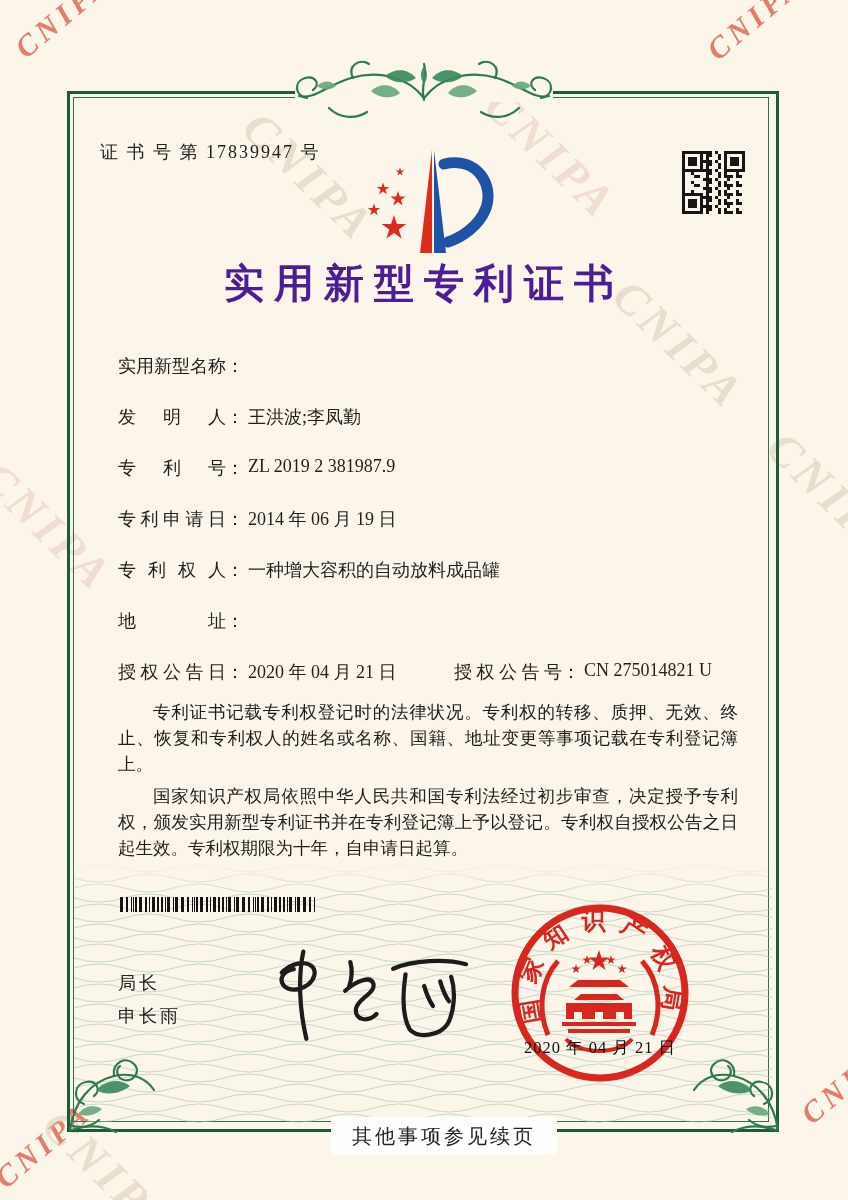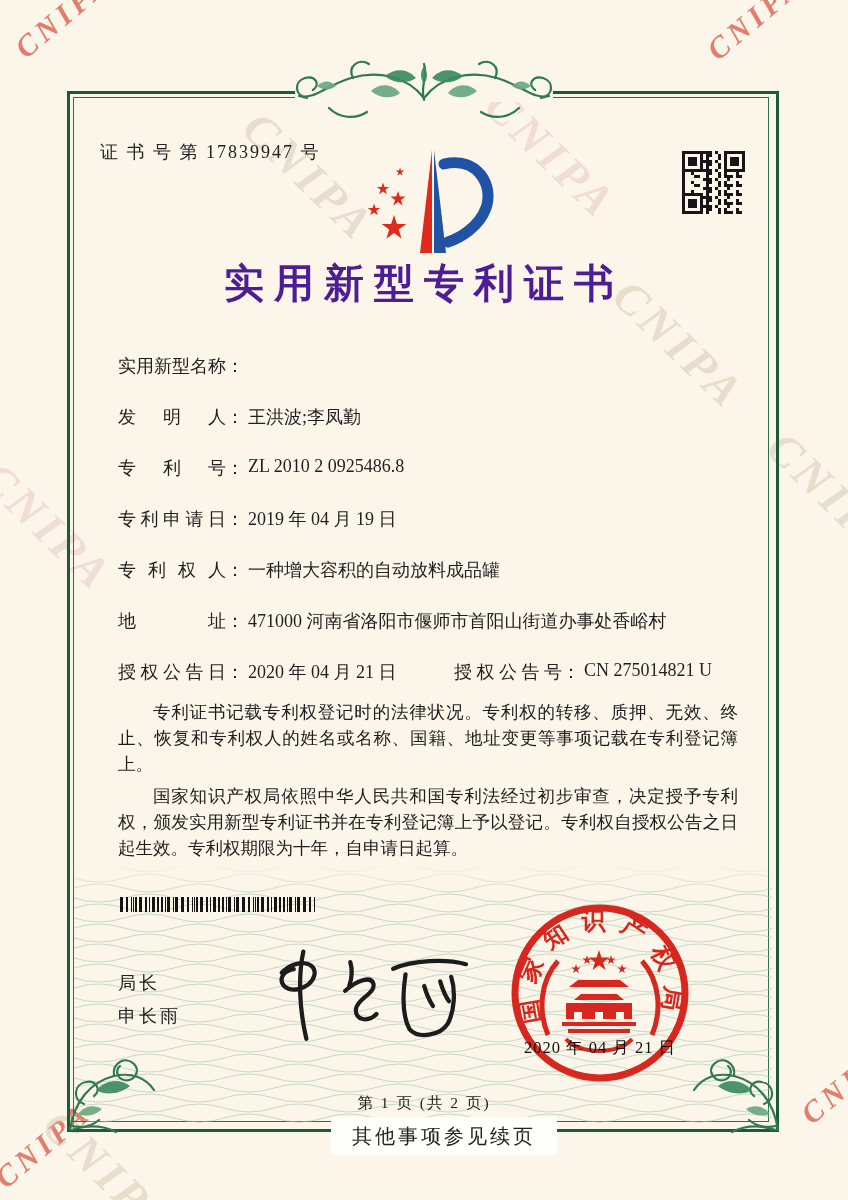--- a/index.html
+++ b/index.html
@@ -395,50 +395,49 @@
         <span class="colon">：</span>
       <span class="f-value">王洪波;李凤勤</span>
     </div>
     <div class="frow">
       <span class="f-label">
           <b>专</b>
           <b>利</b>
           <b>号</b>
         </span>
         <span class="colon">：</span>
-      <span class="f-value">ZL 2010 2 0925486.8</span>
+      <span class="f-value">ZL 2019 2 381987.9</span>
     </div>
     <div class="frow">
       <span class="f-label">
           <b>专</b>
           <b>利</b>
           <b>申</b>
           <b>请</b>
           <b>日</b>
         </span>
         <span class="colon">：</span>
-      <span class="f-value">2019 年 04 月 19 日</span>
+      <span class="f-value">2014 年 06 月 19 日</span>
     </div>
     <div class="frow">
       <span class="f-label">
           <b>专</b>
           <b>利</b>
           <b>权</b>
           <b>人</b>
         </span>
         <span class="colon">：</span>
       <span class="f-value">一种增大容积的自动放料成品罐</span>
     </div>
     <div class="frow">
       <span class="f-label">
           <b>地</b>
           <b>址</b>
         </span>
         <span class="colon">：</span>
-      <span class="f-value">471000 河南省洛阳市偃师市首阳山街道办事处香峪村</span>
     </div>
     <div class="frow">
       <span class="f-label">
           <b>授</b>
           <b>权</b>
           <b>公</b>
           <b>告</b>
           <b>日</b>
         </span>
         <span class="colon">：</span>
@@ -525,18 +524,17 @@
       <rect x="108" y="111" width="8" height="7" fill="#fbf5ea"></rect>
       <rect class="emblem" x="54" y="121" width="74" height="4"></rect>
       <rect class="emblem" x="60" y="128" width="62" height="4"></rect>
       <path class="emblem-line" d="M58,138 a36,20 0 0 0 66,0" stroke-width="4"></path>
       <path class="emblem-line" d="M40,134 C30,110 32,80 50,60" stroke-width="5"></path>
       <path class="emblem-line" d="M144,134 C154,110 152,80 134,60" stroke-width="5"></path>
     </g>
   </svg>
   <div class="seal-date">2020 年 04 月 21 日</div>
 
-  <div class="page-info">第 1 页 (共 2 页)</div>
   <div class="footer-note">
     <span>其他事项参见续页</span>
   </div>
 
 </div>
 
 </body></html>

